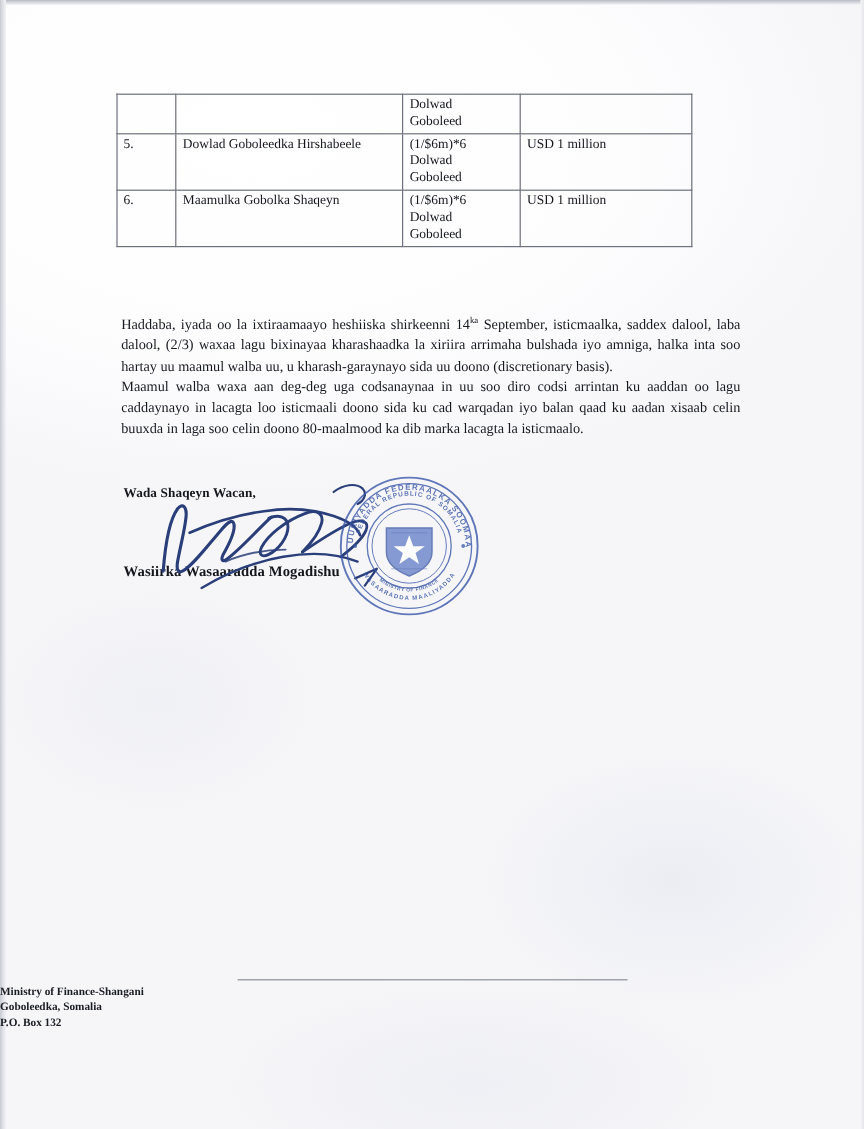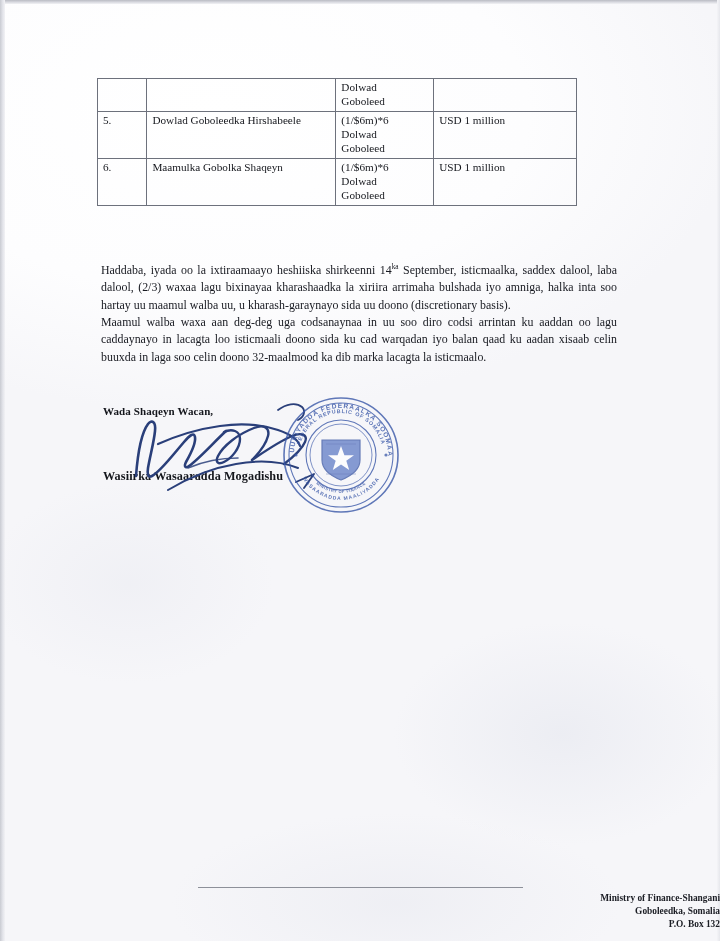--- a/index.html
+++ b/index.html
@@ -134,22 +134,22 @@
     width: 118px;
     height: 118px;
     pointer-events: none;
   }
 
   
   .footer {
     position: absolute;
     left: 0;
     right: 0;
-    top: 887px;
-    text-align: right;
+    top: 816px;
+    text-align: left;
   }
   .footer-rule {
     width: 325px;
     margin: 0 auto 4px auto;
     height: 1px;
     background: #8d9099;
   }
   .footer-line {
     font-size: 9.4px;
     font-weight: bold;
@@ -200,21 +200,21 @@
           <span class="cell-line">Goboleed</span>
         </td>
         <td class="col-amt">USD 1 million</td>
       </tr>
 
     </tbody>
   </table>
 
   <p class="para" id="para-1"><span>Haddaba, iyada oo la ixtiraamaayo heshiiska shirkeenni 14</span><sup>ka</sup><span> September, isticmaalka, saddex dalool, laba dalool, (2/3) waxaa lagu bixinayaa kharashaadka la xiriira arrimaha bulshada iyo amniga, halka inta soo hartay uu maamul walba uu,  u kharash-garaynayo sida uu doono (discretionary basis).</span></p>
 
-  <p class="para" id="para-2">Maamul walba waxa aan deg-deg uga codsanaynaa in uu soo diro codsi arrintan ku aaddan oo lagu caddaynayo in lacagta loo isticmaali doono sida ku cad warqadan iyo balan qaad ku aadan xisaab celin buuxda in laga soo celin doono 32-maalmood ka dib marka lacagta la isticmaalo.</p>
+  <p class="para" id="para-2">Maamul walba waxa aan deg-deg uga codsanaynaa in uu soo diro codsi arrintan ku aaddan oo lagu caddaynayo in lacagta loo isticmaali doono sida ku cad warqadan iyo balan qaad ku aadan xisaab celin buuxda in laga soo celin doono 80-maalmood ka dib marka lacagta la isticmaalo.</p>
 
   <div class="sig-block">
     <div class="sig-closing">Wada Shaqeyn Wacan,</div>
     <div class="sig-gap"></div>
     <div class="sig-title">Wasiirka Wasaaradda Mogadishu</div>
   </div>
 
   <svg class="signature-ink" viewBox="0 0 260 96">
     <g fill="none" stroke="#2a3f7a" stroke-linecap="round" stroke-linejoin="round">
       <path d="M8,78 C10,52 14,34 20,26 C24,21 28,24 27,33 C26,44 22,58 20,70 C19,76 20,80 24,78 C32,74 44,58 56,44 C62,37 66,34 67,39 C68,45 62,57 58,64 C56,68 57,71 61,68 C72,60 86,44 98,33" stroke-width="2.6"></path>

